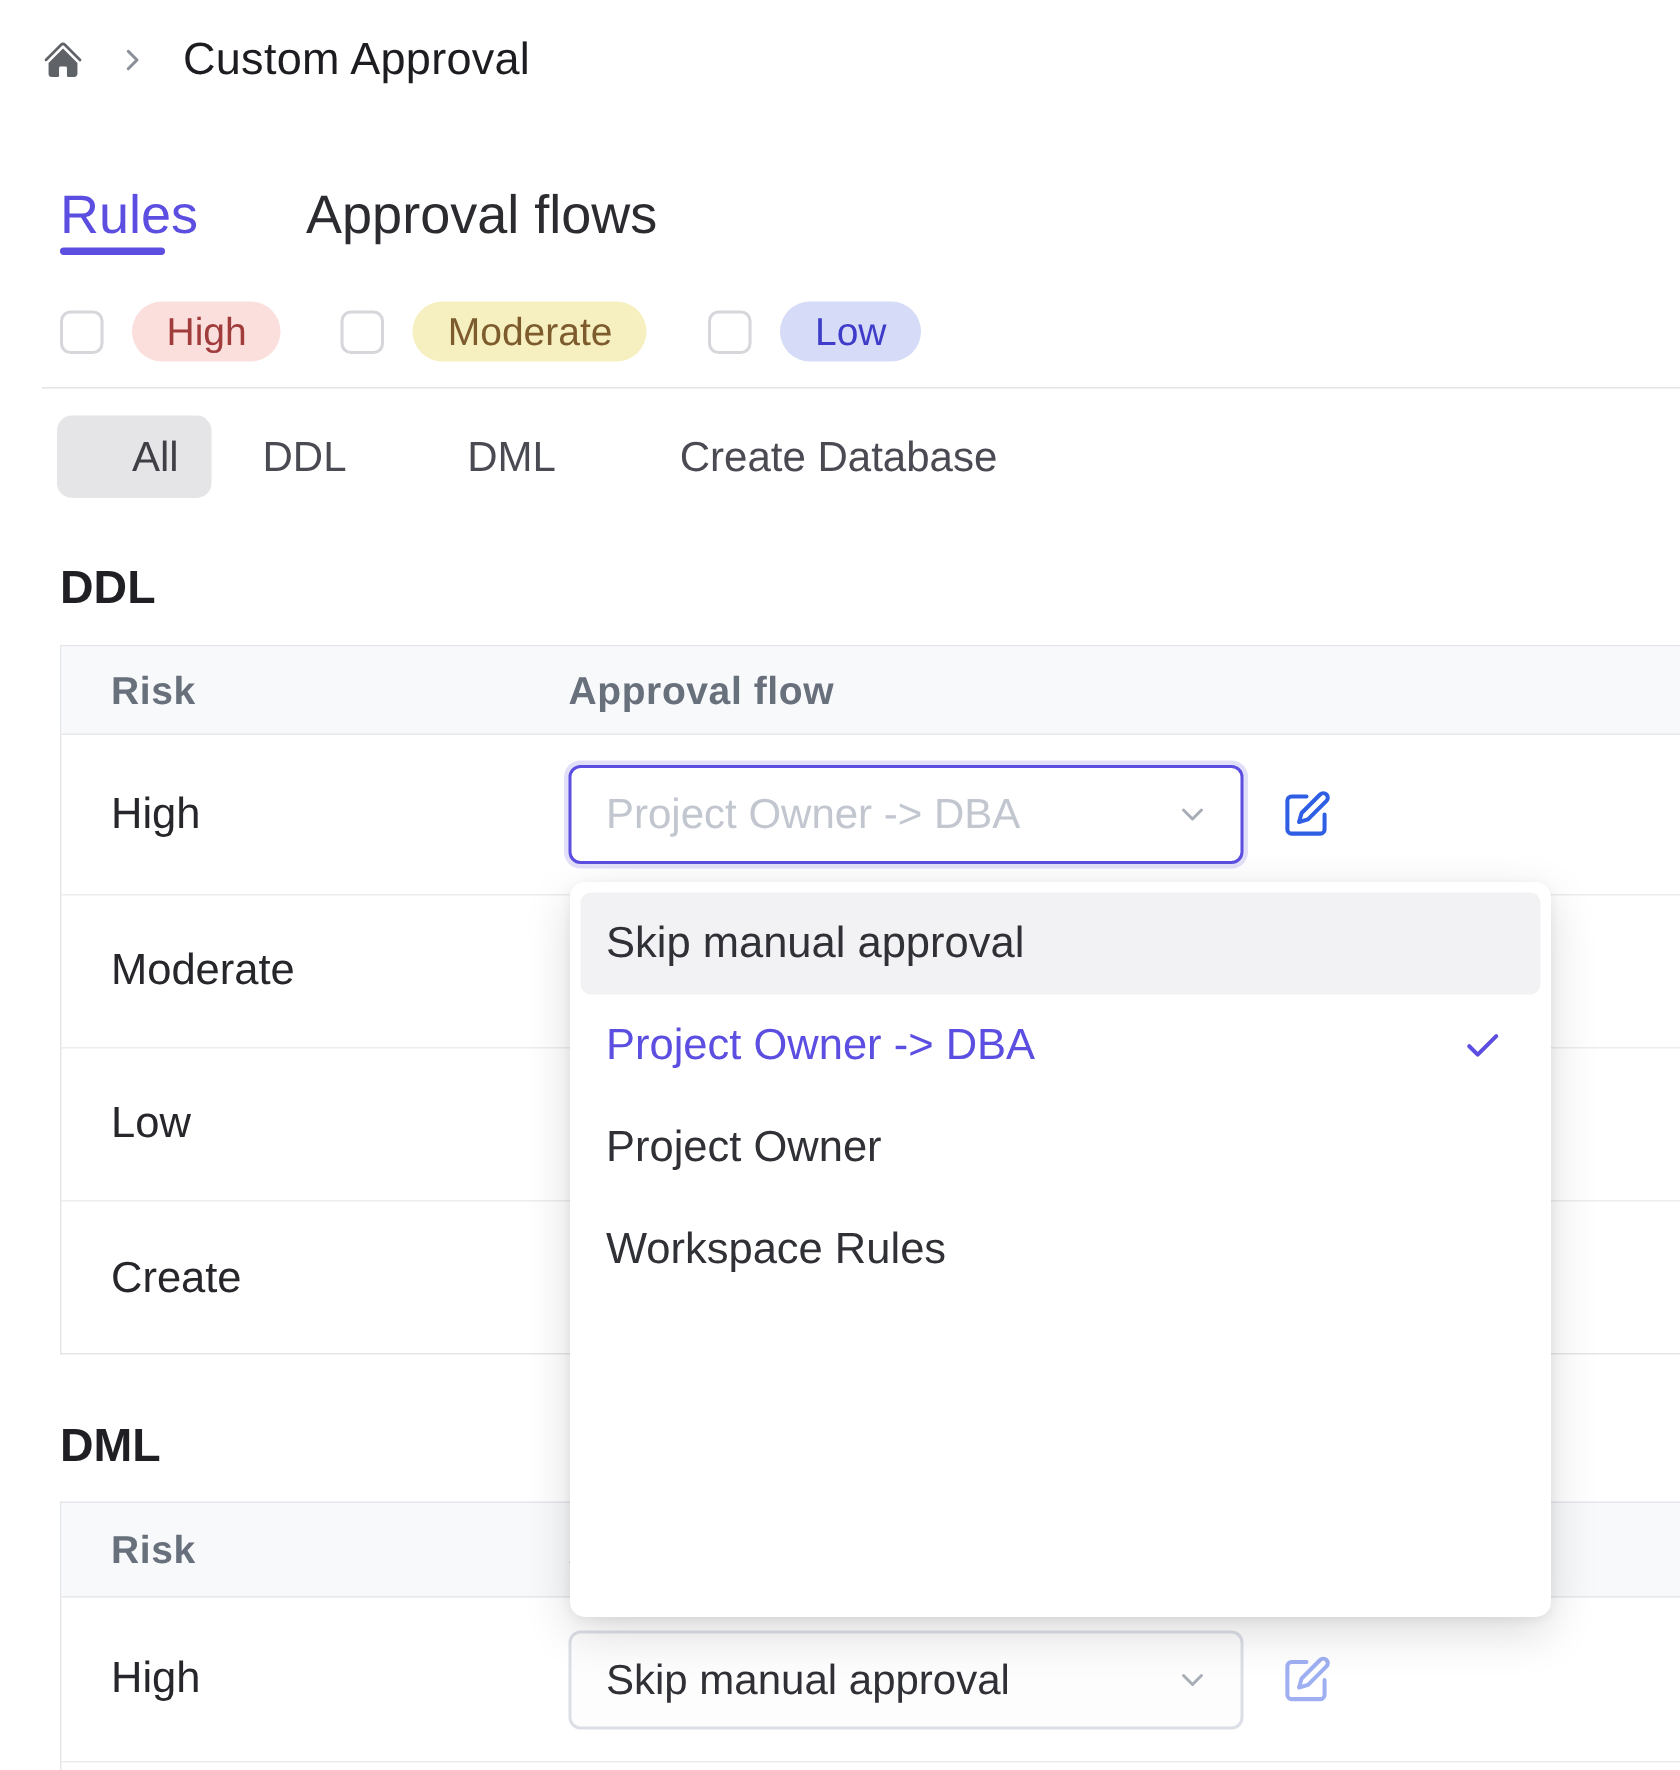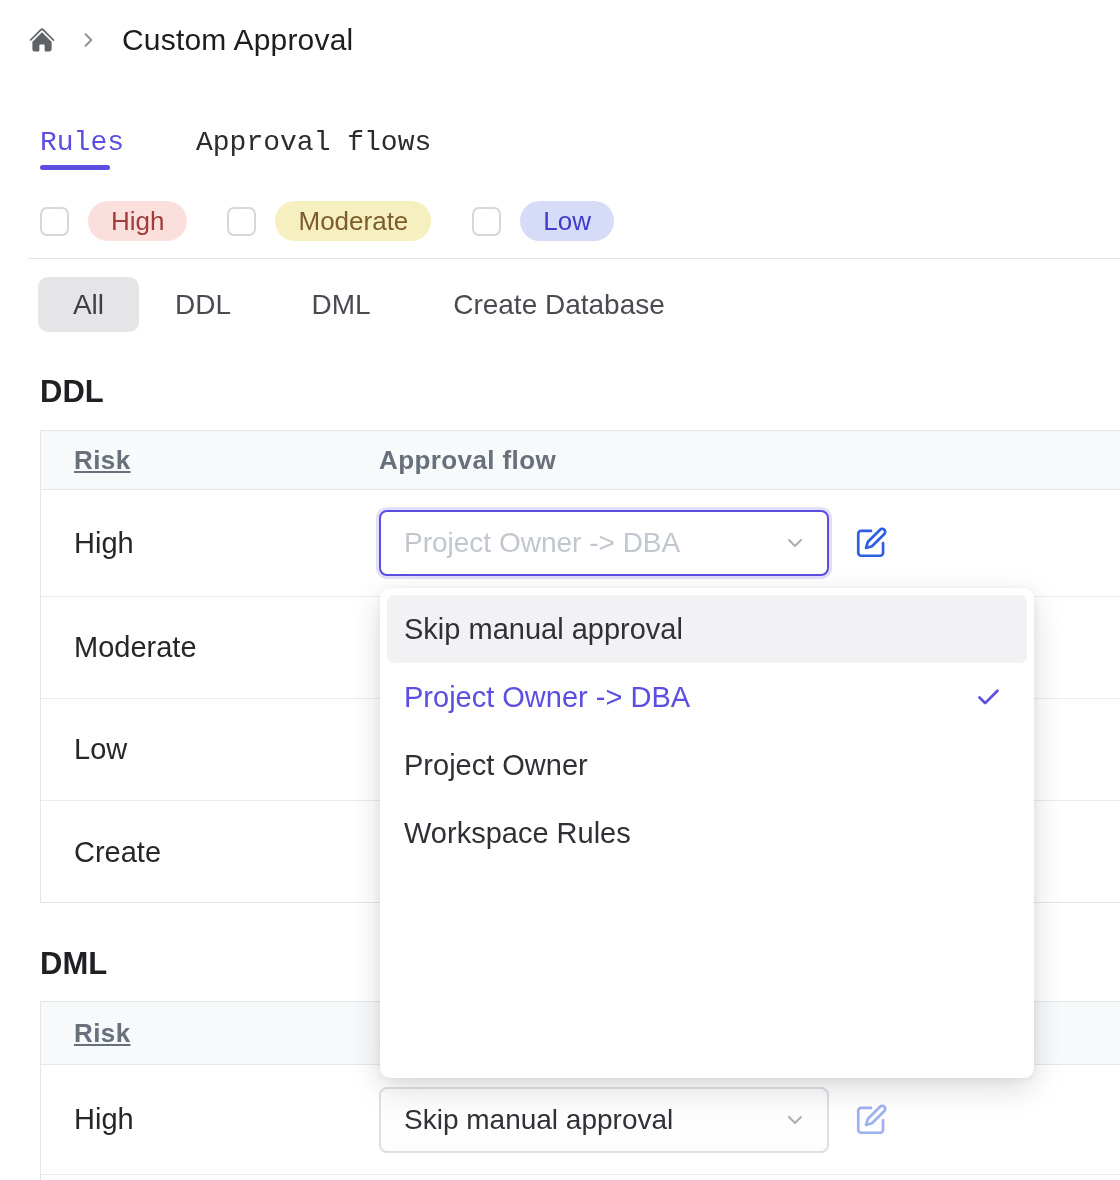--- a/index.html
+++ b/index.html
@@ -7,57 +7,57 @@
     position:relative;width:1120px;height:1180px;background:#fff;overflow:hidden;
     font-family:"Liberation Sans", sans-serif;color:#26262b;
   }
   
   .breadcrumb{position:absolute;left:28px;top:22px;height:36px;display:flex;align-items:center;justify-content:space-between;}
   .bc-home{width:28px;height:28px;color:#5f6368;display:inline-flex;cursor:pointer;}
   .bc-sep{margin:0 24px 0 22px;display:inline-flex;color:#8a8f98;}
   .bc-title{font-size:30px;font-weight:500;color:#1c1c21;letter-spacing:.2px;}
   
   .tabs{position:absolute;left:40px;top:124px;display:flex;}
-  .tab{position:relative;font-size:28px;color:#2b2b30;cursor:pointer;height:48px;line-height:38px;font-family:Liberation Mono, monospace;}
+  .tab{position:relative;font-size:36px;color:#2b2b30;cursor:pointer;height:48px;line-height:38px;}
   .tab.active{color:#5b4ee0;}
   .tab + .tab{margin-left:72px;}
   .tab-underline{position:absolute;left:0;top:41px;width:70px;height:5px;border-radius:3px;background:#5b4ee0;}
   
   .risk-row{position:absolute;left:40px;top:201px;height:40px;display:flex;align-items:center;}
   .cbx{width:29px;height:29px;border:2px solid #d6d6db;border-radius:7px;background:#fff;box-sizing:border-box;cursor:pointer;flex:none;}
   .badge{height:40px;line-height:40px;border-radius:20px;padding:0 23px;font-size:26px;margin-left:19px;flex:none;}
   .badge-high{background:#fbdfdd;color:#a03c3c;}
   .badge-moderate{background:#f6f0c0;color:#7d5b2c;}
   .badge-low{background:#d6dcf8;color:#3e3cc8;}
   .risk-group{display:flex;align-items:center;}
   .risk-group + .risk-group{margin-left:40px;}
   .risk-group:nth-child(3){margin-left:41px;}
   
   .divider{position:absolute;left:28px;right:0;top:258px;height:1px;background:#e4e4e7;}
   
   .cat-row{position:absolute;left:0;top:277px;height:55px;width:100%;}
   .cat{position:absolute;top:0;height:55px;line-height:55px;text-align:center;font-size:28px;color:#4a4a52;cursor:pointer;border-radius:10px;}
   .cat.selected{background:#e5e5e8;color:#3f3f46;}
-  .cat-all{left:38px;width:101px;}
+  .cat-all{left:38px;width:75px;padding-left:28px;}
   .cat-ddl{left:162px;width:82px;}
   .cat-dml{left:300px;width:82px;}
   .cat-cdb{left:446px;width:226px;}
   
   .sec-heading{position:absolute;left:40px;font-size:31px;font-weight:700;color:#1f1f24;}
   .sec-heading.ddl{top:374px;}
   .sec-heading.dml{top:946px;}
   
   .tbl{position:absolute;left:40px;width:1080px;box-sizing:border-box;border:1px solid #e5e6ea;border-right:none;background:#fff;}
   .tbl-ddl{top:430px;height:473px;}
   .tbl-dml{top:1001px;height:179px;border-bottom:none;}
   .thead{display:grid;grid-template-columns:338px 1fr;background:#f8f9fb;border-bottom:1px solid #e7e7ea;box-sizing:border-box;align-items:center;}
   .tbl-ddl .thead{height:59px;}
   .tbl-dml .thead{height:63px;}
   .th{font-size:26px;font-weight:600;color:#68707c;letter-spacing:.4px;}
-  .th.risk{padding-left:33px;text-decoration:underline;}
+  .th.risk{padding-left:33px;}
   .trow{display:grid;grid-template-columns:338px 1fr;border-bottom:1px solid #ececef;box-sizing:border-box;align-items:center;}
   .trow:last-child{border-bottom:none;}
   .tbl-ddl .trow.r-high{height:107px;border-bottom:1px solid #ececef;}
   .tbl-ddl .trow{height:102px;}
   .tbl-ddl .trow.r-default{border-bottom:none;}
   .tbl-dml .trow.r-high{height:110px;border-bottom:1px solid #ececef;}
   .td.risk{padding-left:33px;font-size:29px;color:#26262b;}
   .td.flow{display:flex;align-items:center;}
   
   .select{width:450px;height:66px;box-sizing:border-box;border-radius:8px;display:flex;align-items:center;justify-content:space-between;padding:0 20px 0 23px;cursor:pointer;background:#fff;}

